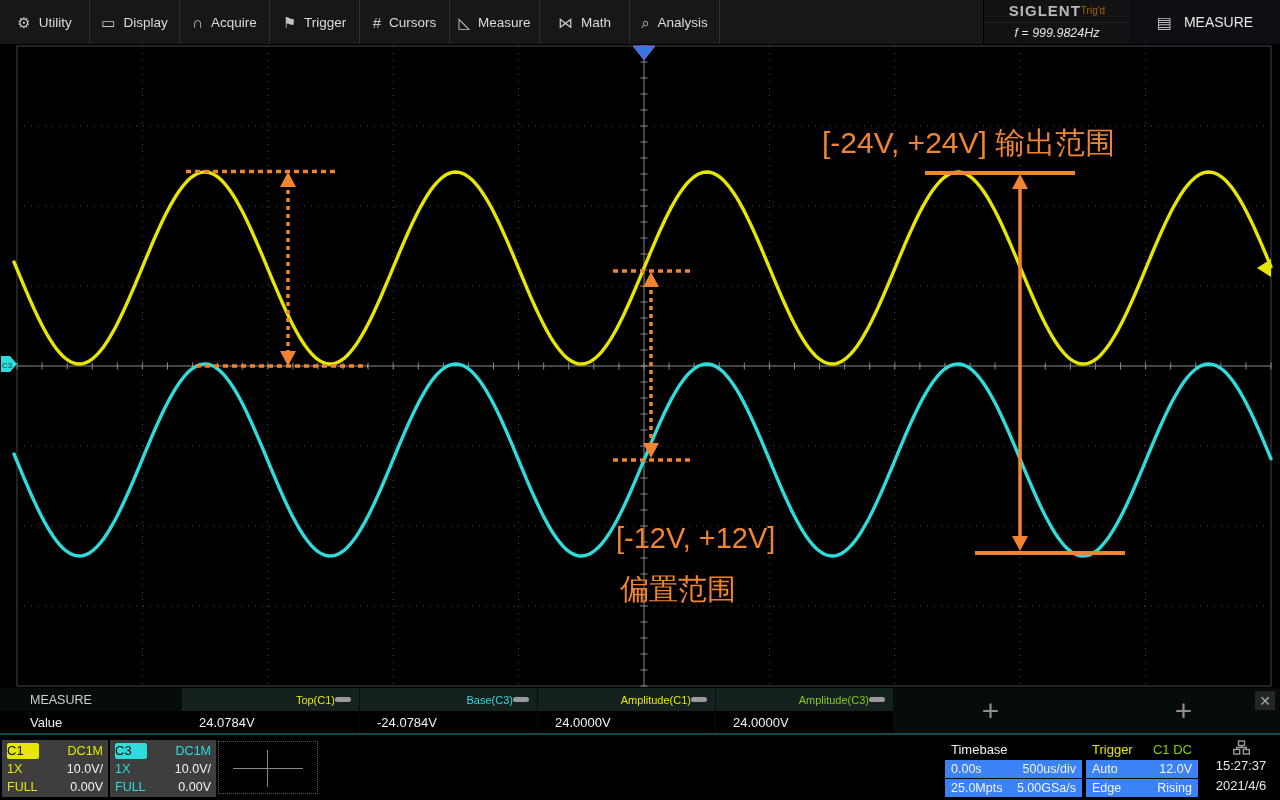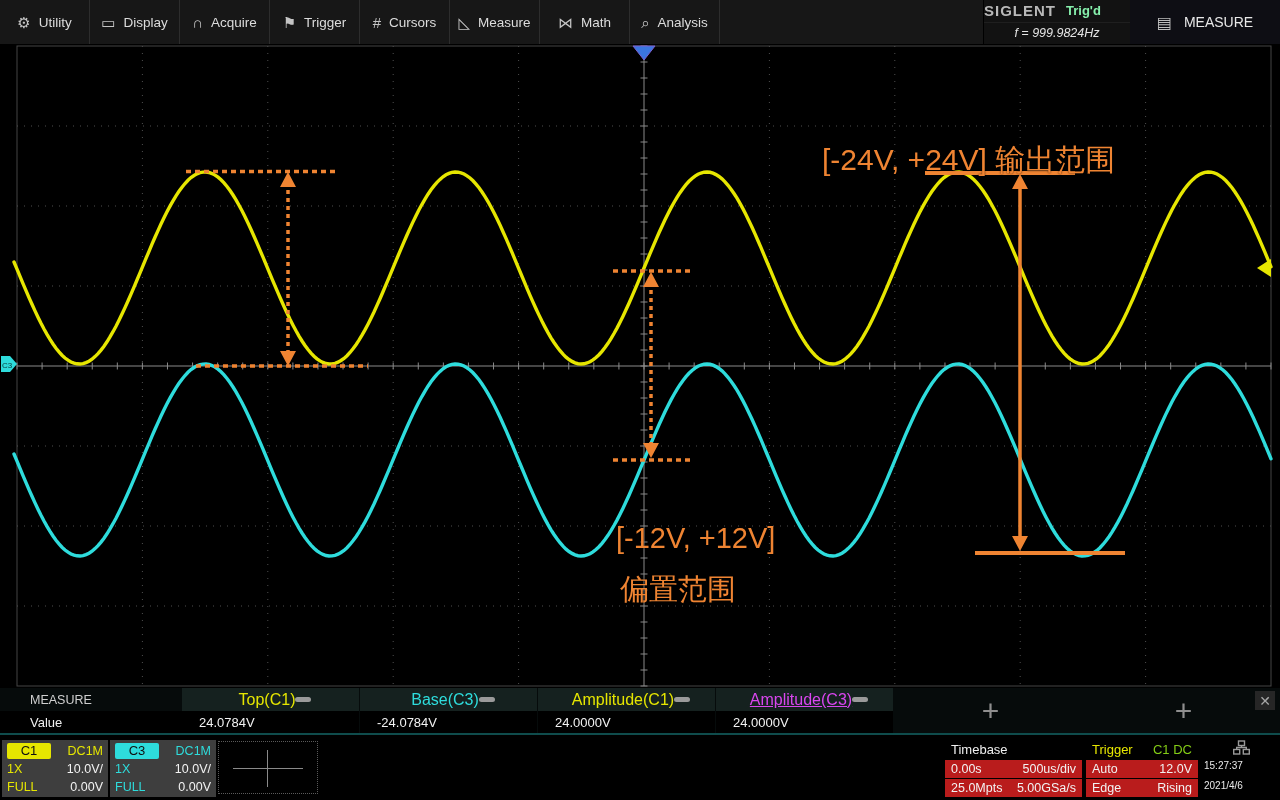--- a/index.html
+++ b/index.html
@@ -9,23 +9,23 @@
   
   .menubar { position:absolute; left:0; top:0; width:1280px; height:44px;
              background:#171717; display:flex; align-items:stretch; }
   .menu-item { width:90px; display:flex; align-items:center; justify-content:center;
                gap:8px; border-right:1px solid #2d2d2d; color:#dcdcdc; font-size:13.5px;
                cursor:default; }
   .menu-item .mi-icon { color:#c4c4c4; font-size:15px; line-height:1; }
   .menu-spacer { flex:1; }
   .status-box { width:147px; background:#121212; border-left:1px solid #000;
                 display:flex; flex-direction:column; }
-  .status-top { flex:1; display:flex; align-items:center; justify-content:flex-start; gap:10px; }
+  .status-top { flex:1; display:flex; align-items:center; justify-content:center; gap:0; }
   .brand { color:#b9b9b9; font-weight:bold; font-size:15px; letter-spacing:1px; }
-  .trig-status { color:#86efac; font-size:13px;font-weight:bold; }
+  .trig-status { color:#a16207; font-size:10px; }
   .freq-row { flex:1; display:flex; align-items:center; justify-content:center;
               color:#e4e4e4; font-size:12.5px; border-top:1px solid #1f1f1f;font-style:italic; }
   .panel-title-box { width:150px; background:#0e0e14; display:flex; align-items:center;
                      justify-content:center; gap:12px; color:#e8e8e8; font-size:14px; }
   .panel-title-box .mi-icon { color:#bdbdbd; font-size:16px; }
 
   
   .scope { position:absolute; left:0; top:44px; width:1280px; height:644px; background:#000; }
   .scope svg { position:absolute; left:0; top:0; }
   .annot { position:absolute; color:#ef8432; font-size:30px; white-space:nowrap;
@@ -35,52 +35,52 @@
   
   .measure-strip { position:absolute; left:0; top:688px; width:1280px; height:47px;
                    background:#060b0b; border-bottom:2px solid #0f4c4c; display:flex; }
   .mlabelcol { width:182px; display:flex; flex-direction:column; }
   .mlabelcol .mhead { height:23px; display:flex; align-items:center; padding-left:30px;
                       color:#cfcfcf; font-size:12.5px; }
   .mlabelcol .mval  { height:22px; display:flex; align-items:center; padding-left:30px;
                       color:#f0f0f0; font-size:13px; background:#000; }
   .mcell { width:177px; display:flex; flex-direction:column; margin-right:1px; }
   .mcell .mhead { height:23px; background:#15211f; display:flex; align-items:center;
-                  justify-content:center; padding:0 8px 0 17px; font-size:16px; }
+                  justify-content:flex-end; padding:0 8px 0 17px; font-size:11px; }
   .mcell .mval  { height:22px; display:flex; align-items:center; padding-left:17px;
                   background:#000; color:#f2f2f2; font-size:13px; }
   .minus-pill { width:16px; height:5px; background:#9a9a9a; border-radius:3px; }
   .mplus-area { flex:1; display:flex; }
   .mplus-slot { flex:1; display:flex; align-items:center; justify-content:center; }
   .plus-glyph { color:#8f8f8f; font-size:30px; font-weight:100; line-height:1; }
   .mclose { position:absolute; right:5px; top:3px; width:20px; height:19px; background:#262626;
             display:flex; align-items:center; justify-content:center; color:#a8a8a8;
             font-size:14px; }
 
   
   .bottombar { position:absolute; left:0; top:737px; width:1280px; height:63px; background:#000; }
   .chanbox { position:absolute; top:3px; width:106px; height:57px; background:#3e3e3e;
              font-size:12.5px; padding:2px 5px; display:flex; flex-direction:column;
              justify-content:space-between; }
   .chanrow { display:flex; justify-content:space-between; align-items:center; height:17px; }
-  .chan-badge { display:inline-block; width:44px; text-align:center; border-radius:2px;
+  .chan-badge { display:inline-block; width:32px; text-align:left; border-radius:2px;
                 color:#101010; font-size:13px; height:16px; line-height:16px; }
   .chan-val { color:#f2f2f2; }
   .addbox { position:absolute; left:218px; top:4px; width:100px; height:53px;
             border:1px dotted #5a5a5a; }
   .addbox .ch-h { position:absolute; left:14px; top:26px; width:70px; height:1px; background:#8a8a8a; }
   .addbox .ch-v { position:absolute; left:48px; top:8px; width:1px; height:37px; background:#8a8a8a; }
   .infobox { position:absolute; top:3px; font-size:12.5px; }
   .infobox .ib-head { height:19px; display:flex; align-items:center;
                       justify-content:space-between; padding:0 6px; font-size:13px; }
-  .infobox .ib-row { height:18px; margin-top:1px; background:#b91c1c; display:flex;
+  .infobox .ib-row { height:18px; margin-top:1px; background:#3b82f6; display:flex;
                      align-items:center; justify-content:space-between; padding:0 6px;
                      color:#f2f2f2; }
-  .clockbox { position:absolute; left:1204px; top:1px; width:74px; text-align:left;
-              color:#e9e9e9; font-size:10px; }
+  .clockbox { position:absolute; left:1204px; top:1px; width:74px; text-align:center;
+              color:#e9e9e9; font-size:13px; }
   .clockbox .lanrow { height:18px; display:flex; align-items:center; justify-content:center; }
   .clockbox div { line-height:20px; }
 </style>
 </head>
 <body>
 
 <div class="menubar">
   <div id="menu-items" style="display:flex;">
       <div class="menu-item">
         <span class="mi-icon">⚙</span>
@@ -255,21 +255,21 @@
       <line x1="925" y1="129" x2="1075" y2="129" stroke="#ef8432" stroke-width="4" stroke-dasharray="none"></line>
       <line x1="1020" y1="140" x2="1020" y2="496" stroke="#ef8432" stroke-width="3.5" stroke-dasharray="none"></line>
       <polygon points="1020,130 1012,145 1028,145" fill="#ef8432"></polygon>
       <polygon points="1020,507 1012,492 1028,492" fill="#ef8432"></polygon>
       <line x1="975" y1="509" x2="1125" y2="509" stroke="#ef8432" stroke-width="4" stroke-dasharray="none"></line>
       <polygon points="633,2 655,2 644,16" fill="#3a76e0" stroke="#7a5fd0" stroke-width="1"></polygon>
       <polygon points="1271,215 1271,233 1257,224" fill="#e6e600"></polygon>
       <polygon points="1,312 10,312 17,320 10,328 1,328" fill="#2edcdc"></polygon>
       <text x="2" y="323.5" font-size="8" fill="#0a3c3c">C3</text>
     </svg>
-  <div class="annot" style="left:822px; top:96px;">[-24V, +24V] 输出范围</div>
+  <div class="annot" style="left:822px; top:79px;">[-24V, +24V] 输出范围</div>
   <div class="annot small" style="left:616px; top:478px;">[-12V, +12V]</div>
   <div class="annot small" style="left:620px; top:526px;">偏置范围</div>
 </div>
 
 <div class="measure-strip">
   <div class="mlabelcol">
     <div class="mhead">MEASURE</div>
     <div class="mval">Value</div>
   </div>
   <div id="measure-cols" style="display:flex;">
@@ -289,21 +289,21 @@
       </div>
       <div class="mcell">
         <div class="mhead">
           <span style="color: rgb(230, 230, 0);">Amplitude(C1)</span>
           <span class="minus-pill"></span>
         </div>
         <div class="mval">24.0000V</div>
       </div>
       <div class="mcell">
         <div class="mhead">
-          <span style="color: #d946ef; text-decoration: underline;">Amplitude(C3)</span>
+          <span style="color: #84cc16;">Amplitude(C3)</span>
           <span class="minus-pill"></span>
         </div>
         <div class="mval">24.0000V</div>
       </div>
     </div>
   <div class="mplus-area">
     <div class="mplus-slot">
       <span class="plus-glyph">+</span>
     </div>
     <div class="mplus-slot">

